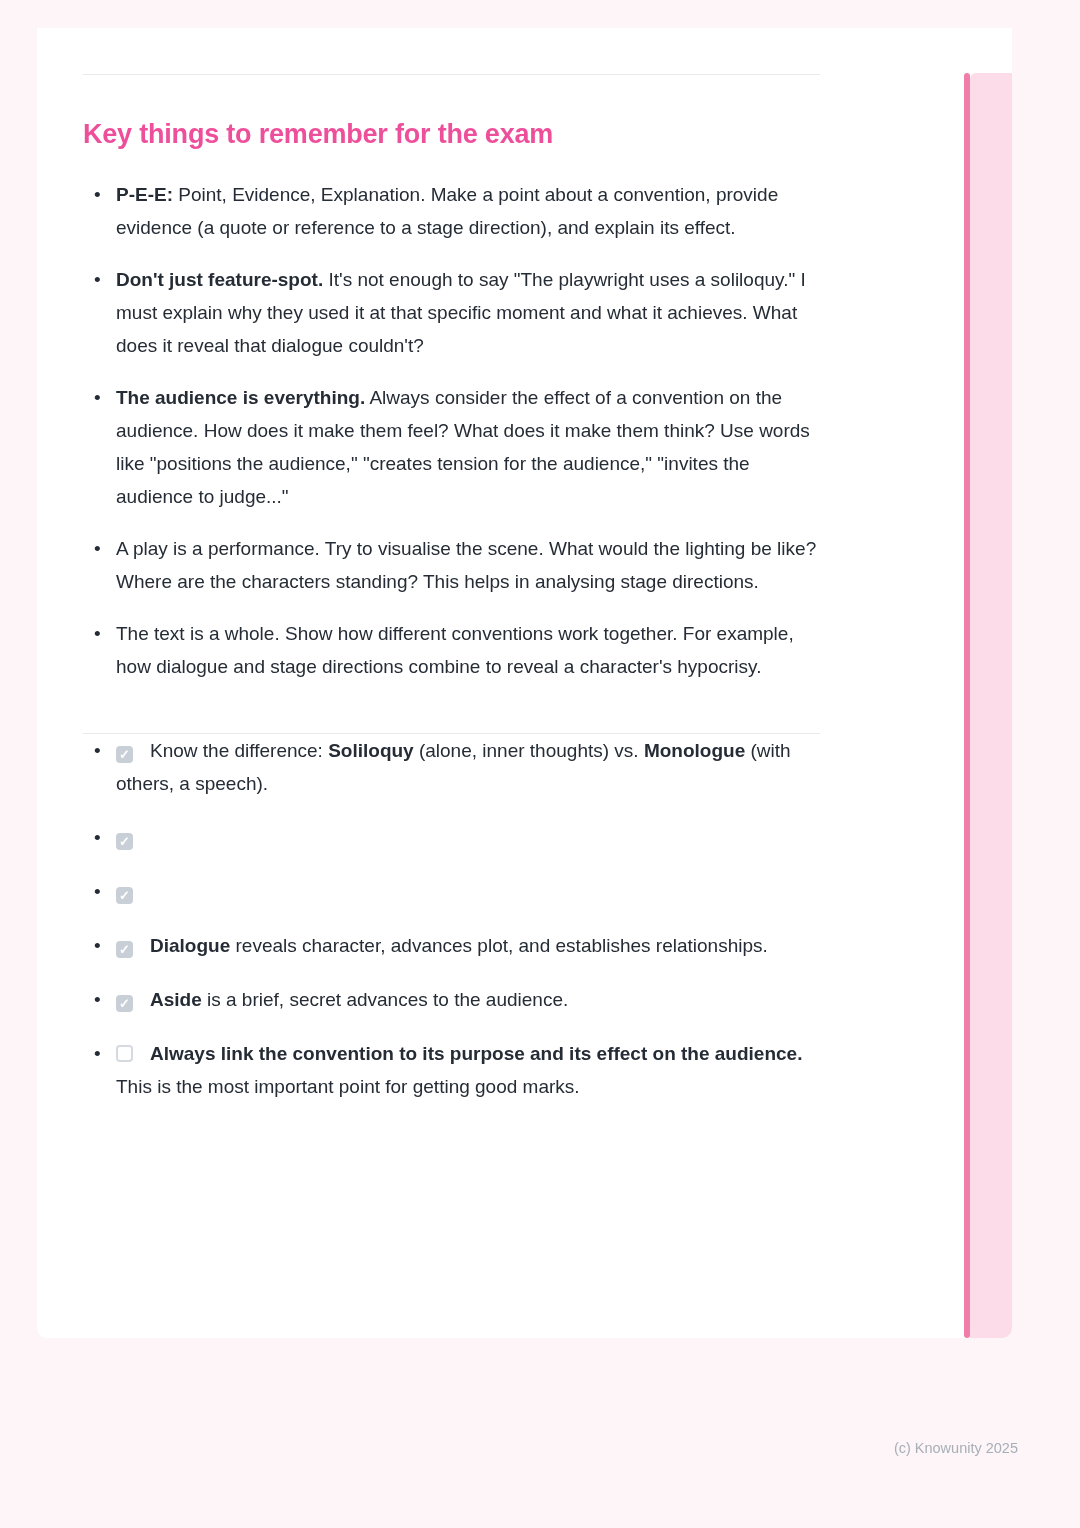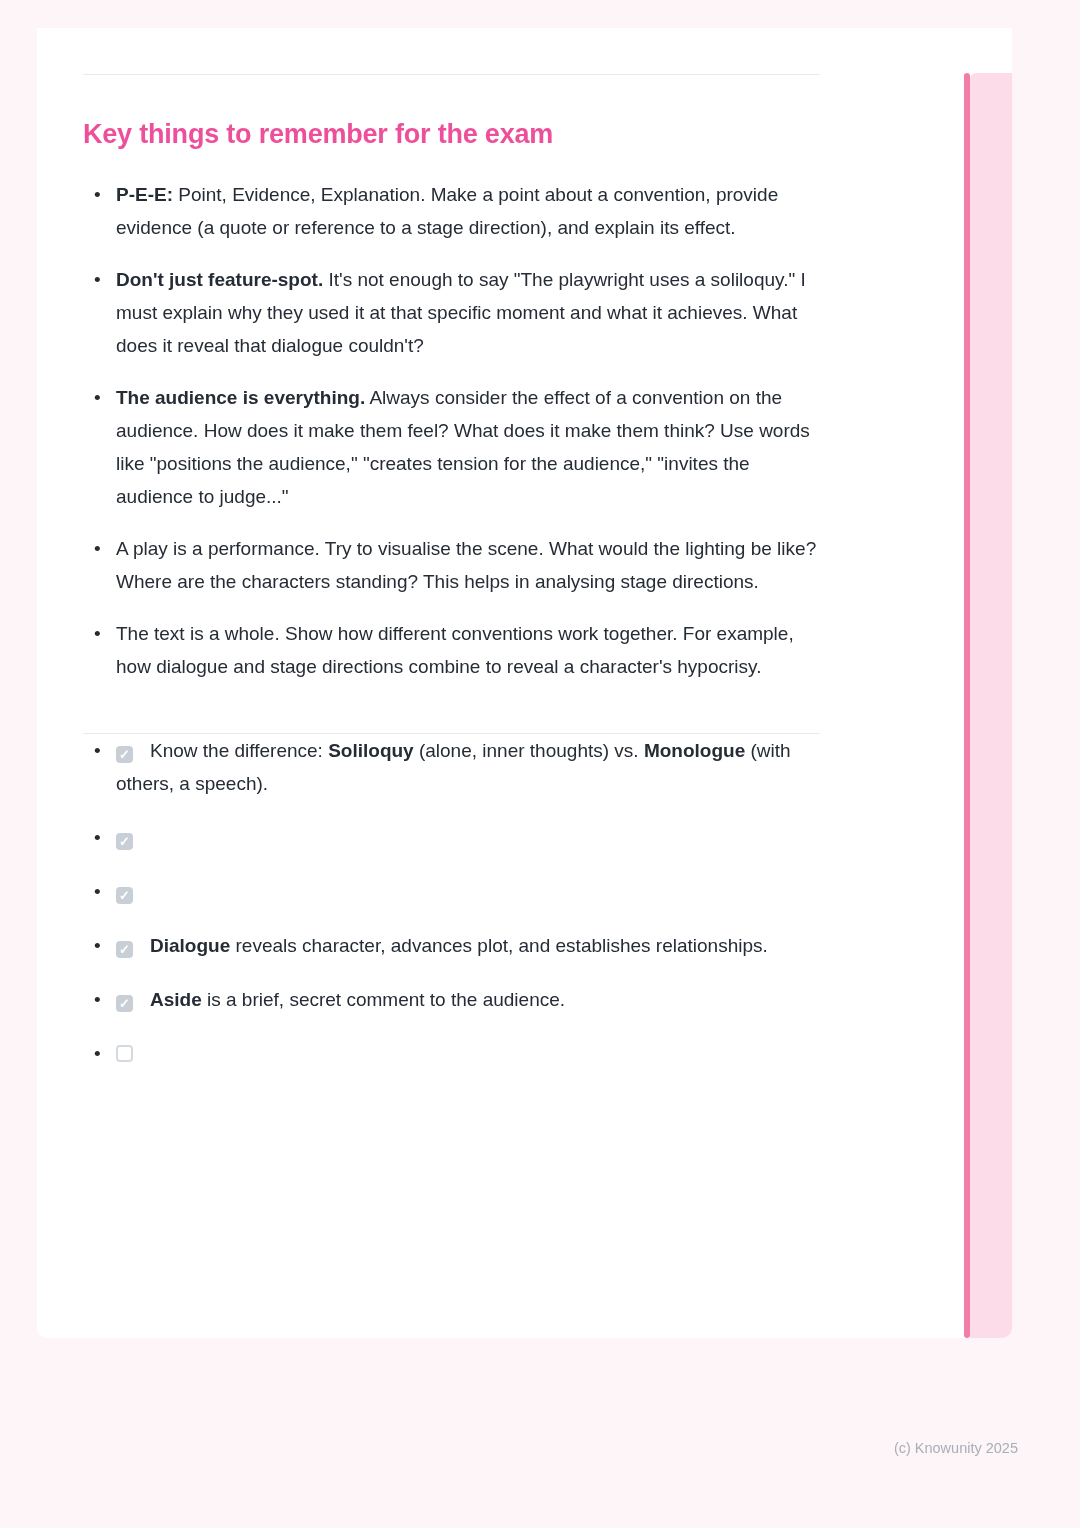--- a/index.html
+++ b/index.html
@@ -141,21 +141,21 @@
                 <span class="mark">✓</span>
               </span></li>
             <li><span class="dot">•</span><span class="checkbox checked">
                 <span class="mark">✓</span>
               </span></li>
             <li><span class="dot">•</span><span class="checkbox checked">
                 <span class="mark">✓</span>
               </span><span class="txt"><span class="b">Dialogue</span><span> reveals character, advances plot, and establishes relationships.</span></span></li>
             <li><span class="dot">•</span><span class="checkbox checked">
                 <span class="mark">✓</span>
-              </span><span class="txt"><span class="b">Aside</span><span> is a brief, secret comment to the audience.</span></span></li>
-            <li><span class="dot">•</span><span class="checkbox unchecked"></span></li>
+              </span><span class="txt"><span class="b">Aside</span><span> is a brief, secret advances to the audience.</span></span></li>
+            <li><span class="dot">•</span><span class="checkbox unchecked"></span><span class="txt"><span class="b">Always link the convention to its purpose and its effect on the audience.</span><span> This is the most important point for getting good marks.</span></span></li>
           </ul>
       </section>
     </div>
   </div>
 
   <div class="footer">(c) Knowunity 2025</div>
 </div>
 
 </body></html>

